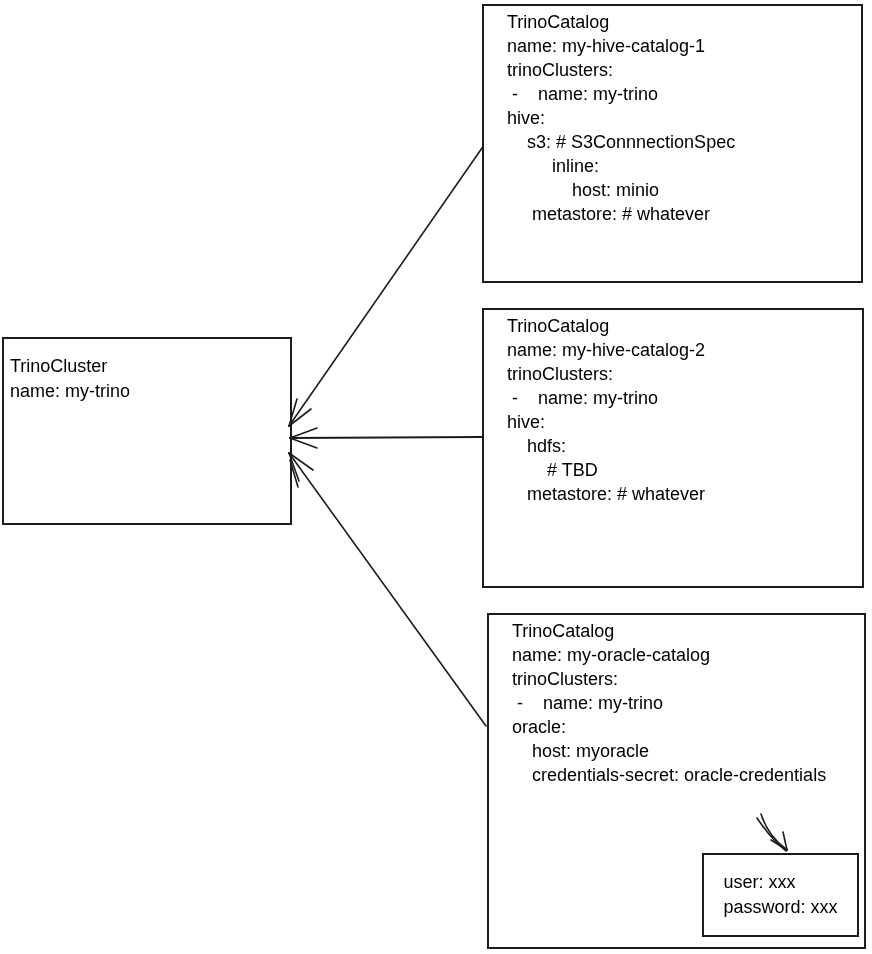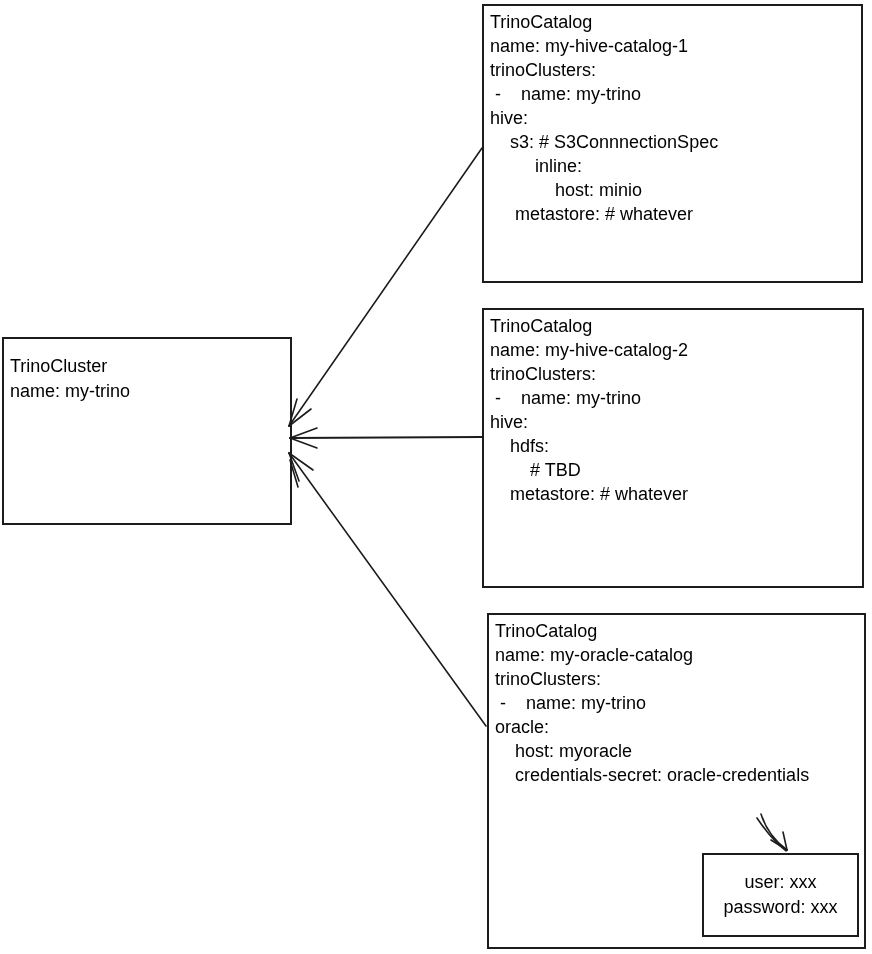--- a/index.html
+++ b/index.html
@@ -20,34 +20,34 @@
     position: absolute;
     box-sizing: border-box;
     border: 2px solid #1c1c1c;
     background: #ffffff;
   }
   .boxtext {
     font-size: 18px;
     line-height: 24px;
     white-space: pre;
     color: #000000;
-    padding: 4px 6px;
+    padding: 4px 23px;
   }
   .cluster-box .boxtext {
     line-height: 25px;
     padding: 15px 6px;
   }
   .secret-box {
     display: flex;
     align-items: center;
     justify-content: center;
   }
   .secret-box .boxtext {
     line-height: 25px;
-    text-align: center;
+    text-align: left;
     padding: 0;
   }
   .overlay {
     position: absolute;
     left: 0;
     top: 0;
     pointer-events: none;
     z-index: 10;
   }
 </style>

